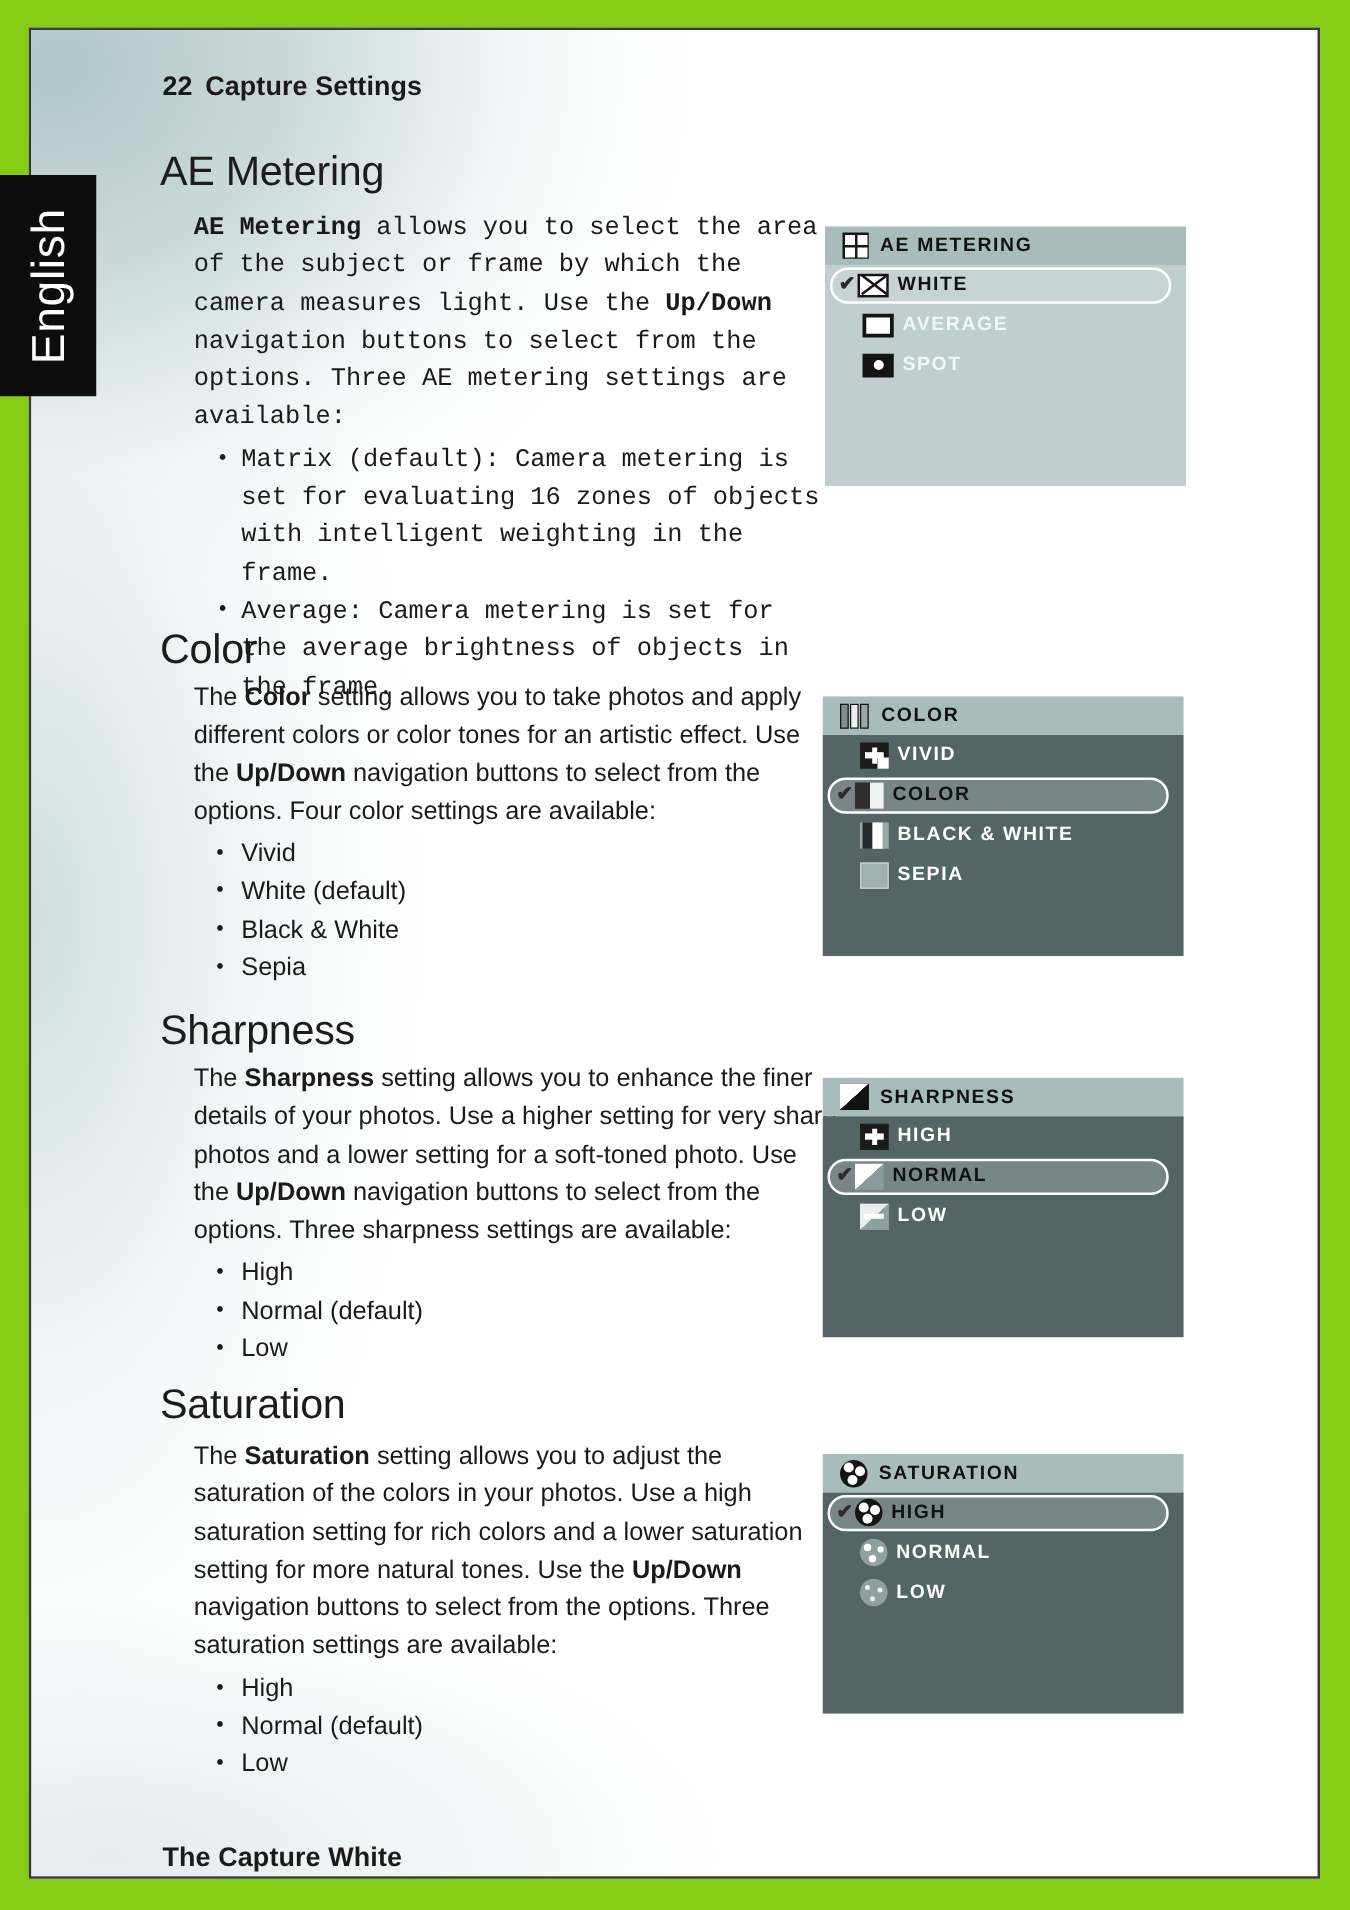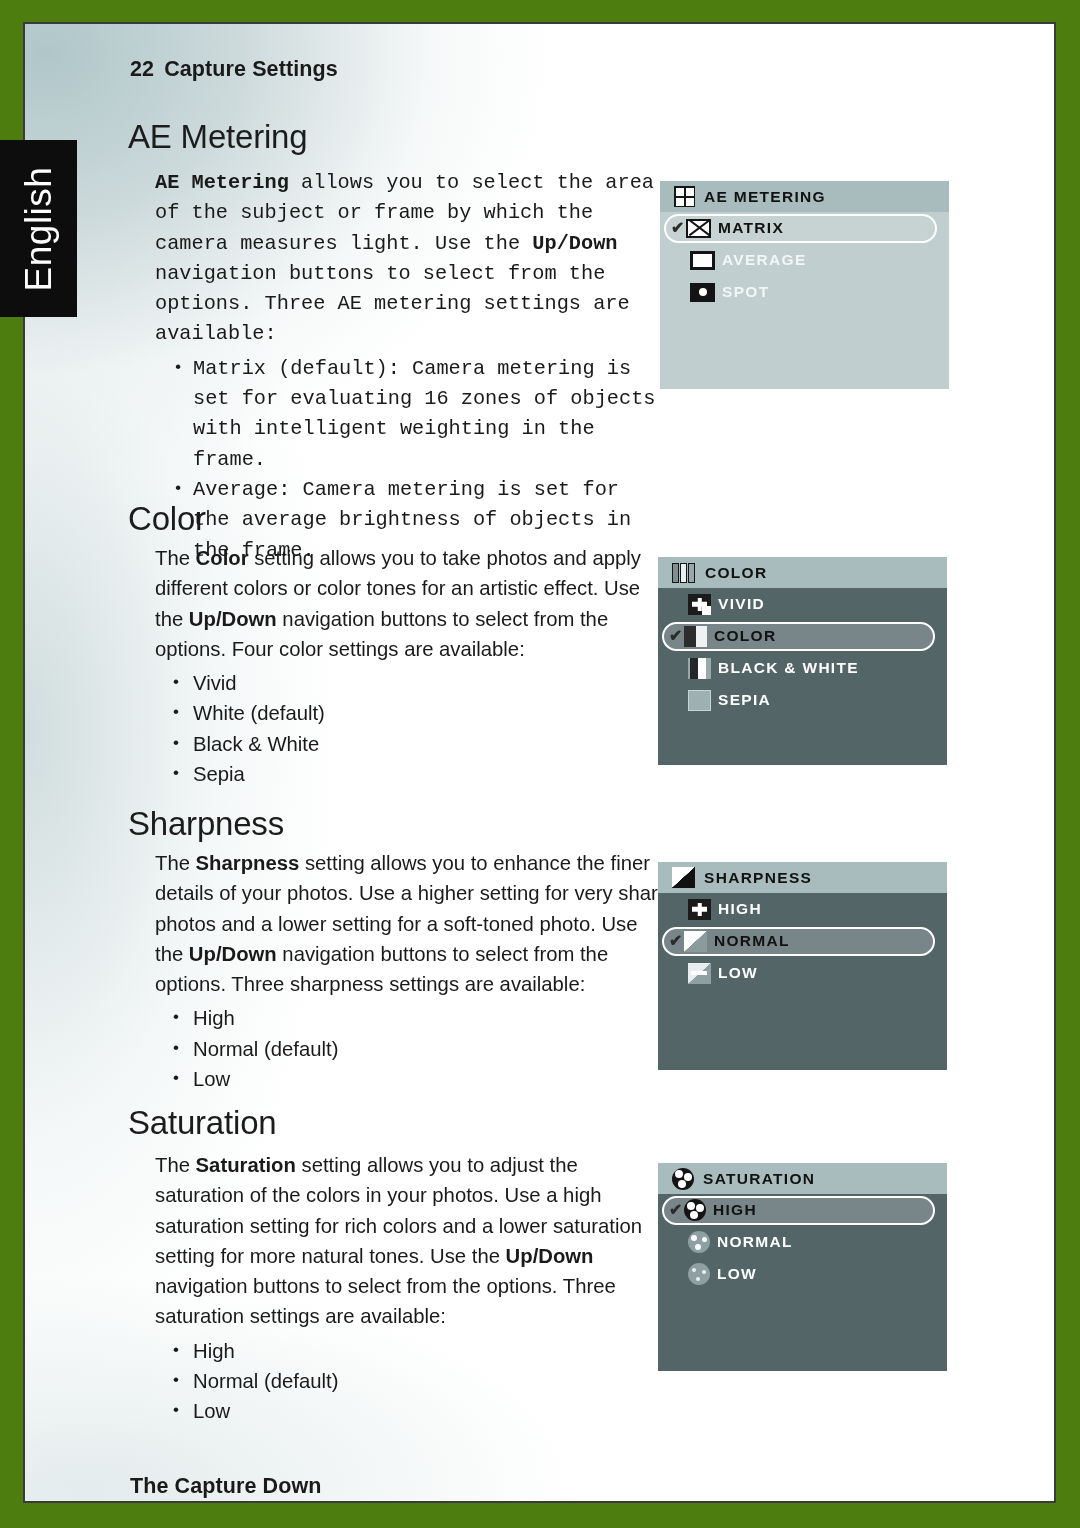--- a/index.html
+++ b/index.html
@@ -8,21 +8,21 @@
     width: 1080px; height: 1528px;
     background: #ffffff;
     font-family: "Liberation Sans", sans-serif;
   }
 
   #page {
     position: absolute;
     left: 0; top: 0;
     width: 1080px; height: 1528px;
     overflow: hidden;
-    background: #4d7c0f;
+    background: #84cc16;
   }
 
   
   .page-frame {
     position: absolute;
     left: 23px; top: 22px;
     width: 1033px; height: 1481px;
     border: 2px solid #3a3a3a;
     background: #ffffff;
   }
@@ -374,21 +374,21 @@
           <i></i>
           <i></i>
         </span>
         <span class="osd-title">AE METERING</span>
       </div>
       <div class="osd-body">
         <div class="row sel">
           <span class="pill"></span>
           <span class="chk">✔</span>
           <span class="ic ic-matrix"></span>
-          <span class="lbl">MATRIX</span>
+          <span class="lbl">WHITE</span>
         </div>
         <div class="row">
           <span class="ic ic-average"></span>
           <span class="lbl">AVERAGE</span>
         </div>
         <div class="row">
           <span class="ic ic-spot"></span>
           <span class="lbl">SPOT</span>
         </div>
       </div>
@@ -481,14 +481,14 @@
           <span class="ic ic-sat lvl-lo">
             <i></i>
             <i></i>
             <i></i>
           </span>
           <span class="lbl">LOW</span>
         </div>
       </div>
     </div>
 
-  <div class="footer">The Capture Down</div>
+  <div class="footer">The Capture White</div>
 </div>
 
 </body></html>

